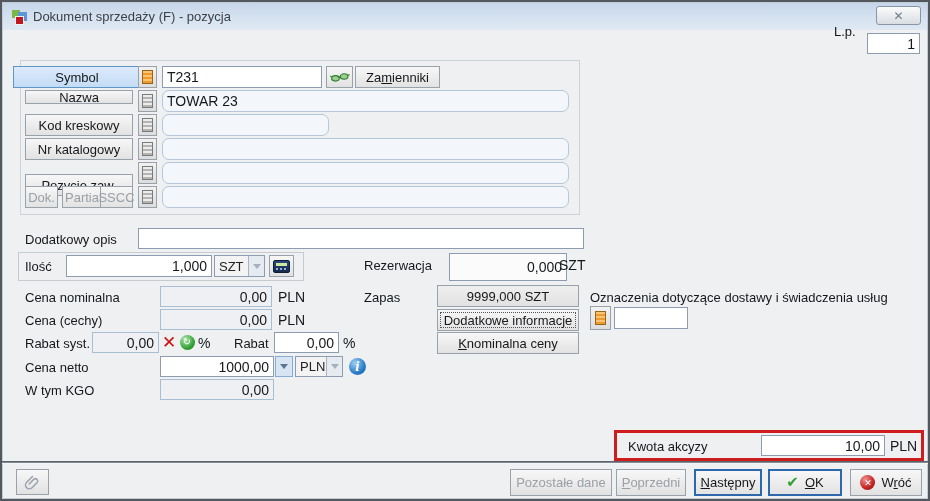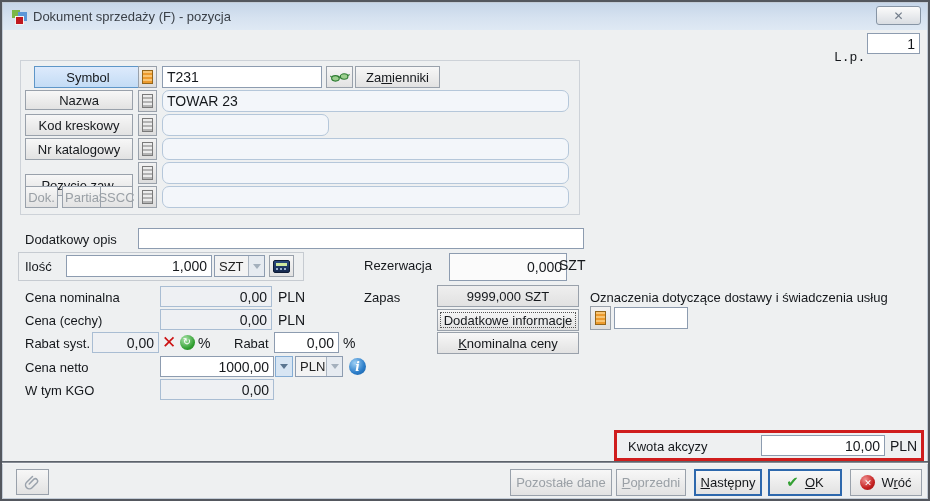--- a/index.html
+++ b/index.html
@@ -86,44 +86,44 @@
         <i class="g"></i>
         <i class="b"></i>
         <i class="r"></i>
       </span>
     <span class="title-text">Dokument sprzedaży (F) - pozycja</span>
   </div>
   <button class="closebtn">
       <span>✕</span>
     </button>
 
-  <span class="lbl" style="left:832px; top:48px;font-family:Liberation Mono, monospace;">L.p.</span>
+  <span class="lbl" style="left:832px; top:22px;">L.p.</span>
   <div class="fld right" style="left:865px; top:31px; width:53px; height:21px;">1</div>
 
   <div class="groupbox"></div>
 
-  <button class="btn sel" style="left:32px; top:64px; width:108px; height:22px;">
+  <button class="btn sel" style="left:11px; top:64px; width:128px; height:22px;">
       <span>Symbol</span>
     </button>
   <button class="nb-btn" style="left:136px; top:64px;">
       <span class="nb"></span>
     </button>
   <div class="fld" style="left:160px; top:64px; width:160px; height:22px;">T231</div>
   <button class="btn" style="left:324px; top:64px; width:27px; height:22px;">
     <svg width="20" height="12" viewBox="0 0 22 12">
       <ellipse cx="6" cy="7.5" rx="4.2" ry="3" fill="#9ccf8f" stroke="#2e7d32" stroke-width="1.2"></ellipse>
       <ellipse cx="15.5" cy="5.5" rx="4.2" ry="3" fill="#9ccf8f" stroke="#2e7d32" stroke-width="1.2"></ellipse>
       <path d="M10 6.8 Q11.3 5.2 11.6 5.6 M1.9 6.5 L0.4 4.8 M19.5 4.5 L21.6 3.2" fill="none" stroke="#2e7d32" stroke-width="1.2"></path>
     </svg>
   </button>
   <button class="btn" style="left:353px; top:64px; width:85px; height:22px;">
       <span><span>Za</span><span class="u">m</span><span>ienniki</span></span>
     </button>
 
-  <button class="btn" style="left:23px; top:88px; width:108px; height:20px;">
+  <button class="btn" style="left:23px; top:88px; width:108px; height:14px;">
       <span>Nazwa</span>
     </button>
   <button class="nb-btn" style="left:136px; top:88px;">
       <span class="nb gray"></span>
     </button>
   <div class="fld soft" style="left:160px; top:88px; width:407px; height:22px;">TOWAR 23</div>
 
   <button class="btn" style="left:23px; top:112px; width:108px; height:22px;">
       <span>Kod kreskowy</span>
     </button>

